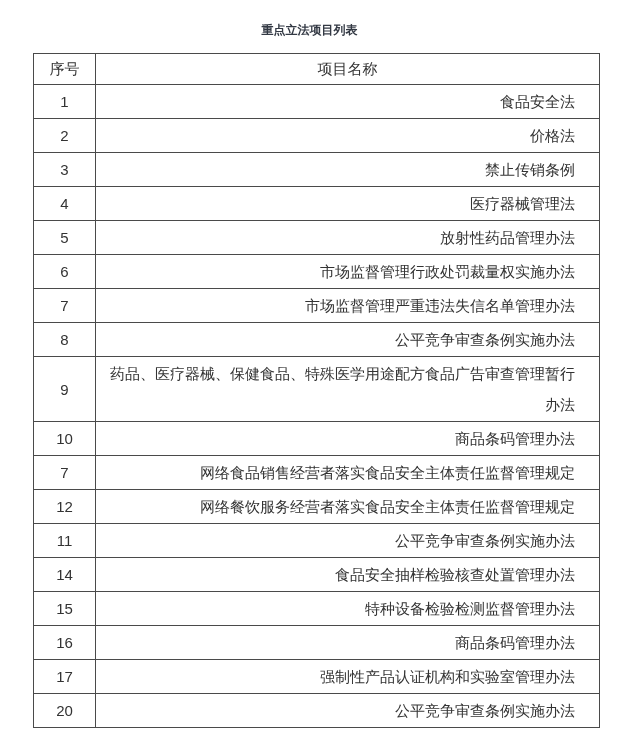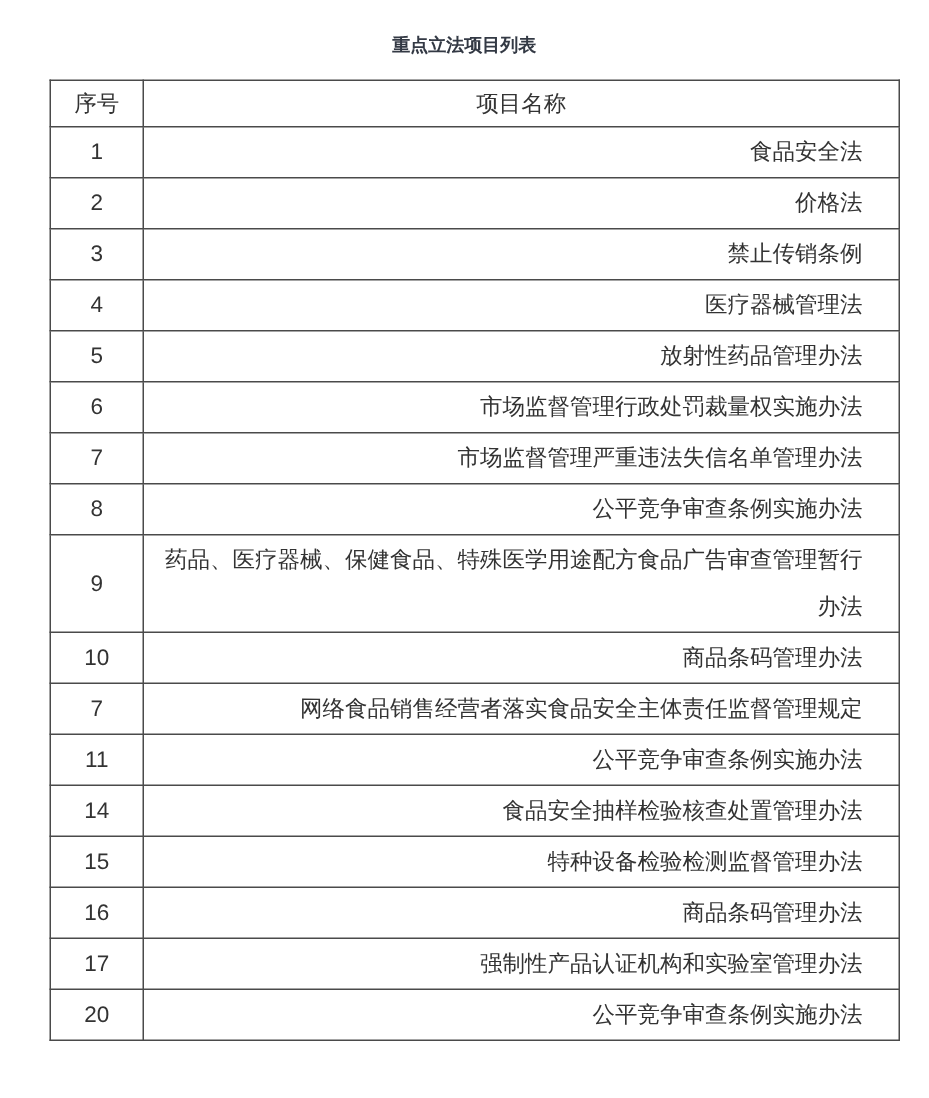--- a/index.html
+++ b/index.html
@@ -119,20 +119,24 @@
       </tr>
       <tr>
         <td class="no">10</td>
         <td class="name">商品条码管理办法</td>
       </tr>
       <tr>
         <td class="no">7</td>
         <td class="name">网络食品销售经营者落实食品安全主体责任监督管理规定</td>
       </tr>
       <tr>
+        <td class="no">12</td>
+        <td class="name">网络餐饮服务经营者落实食品安全主体责任监督管理规定</td>
+      </tr>
+      <tr>
         <td class="no">11</td>
         <td class="name">公平竞争审查条例实施办法</td>
       </tr>
       <tr>
         <td class="no">14</td>
         <td class="name">食品安全抽样检验核查处置管理办法</td>
       </tr>
       <tr>
         <td class="no">15</td>
         <td class="name">特种设备检验检测监督管理办法</td>

